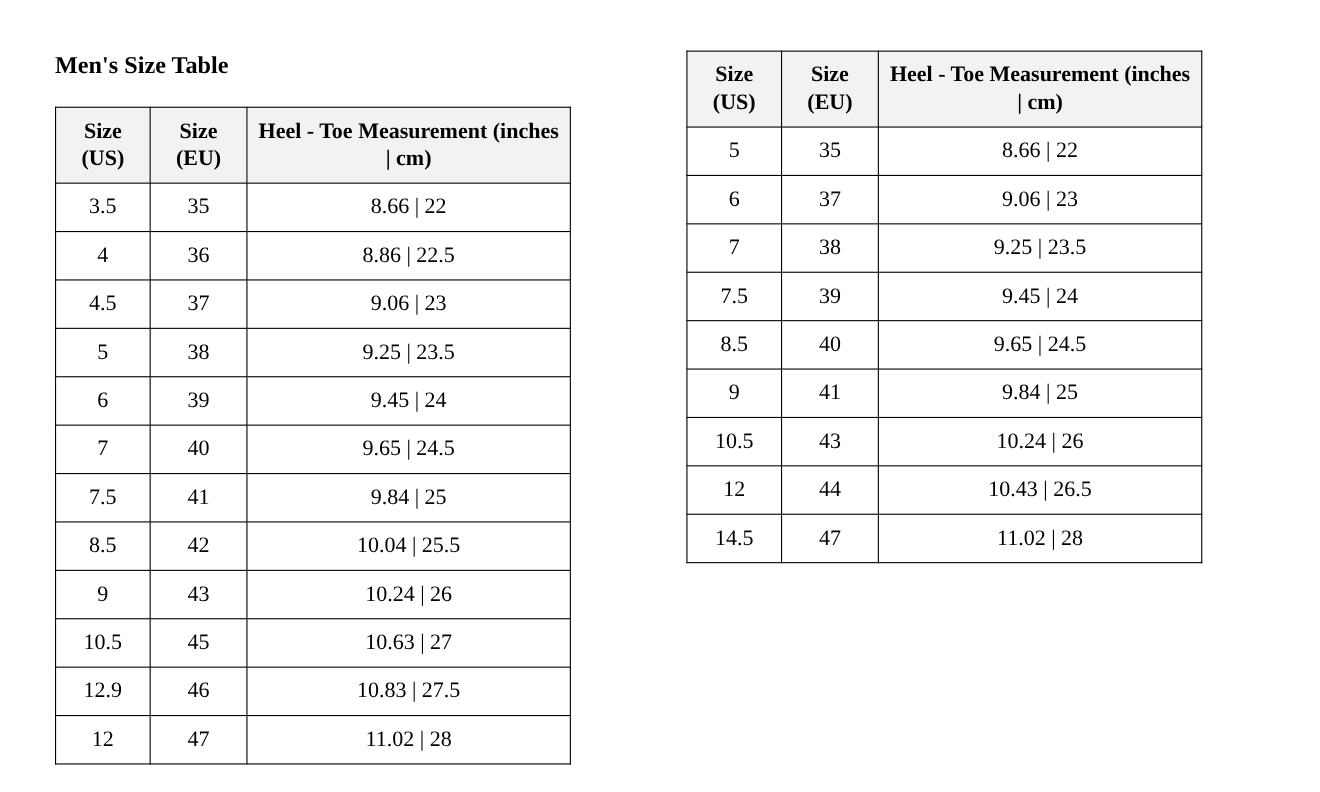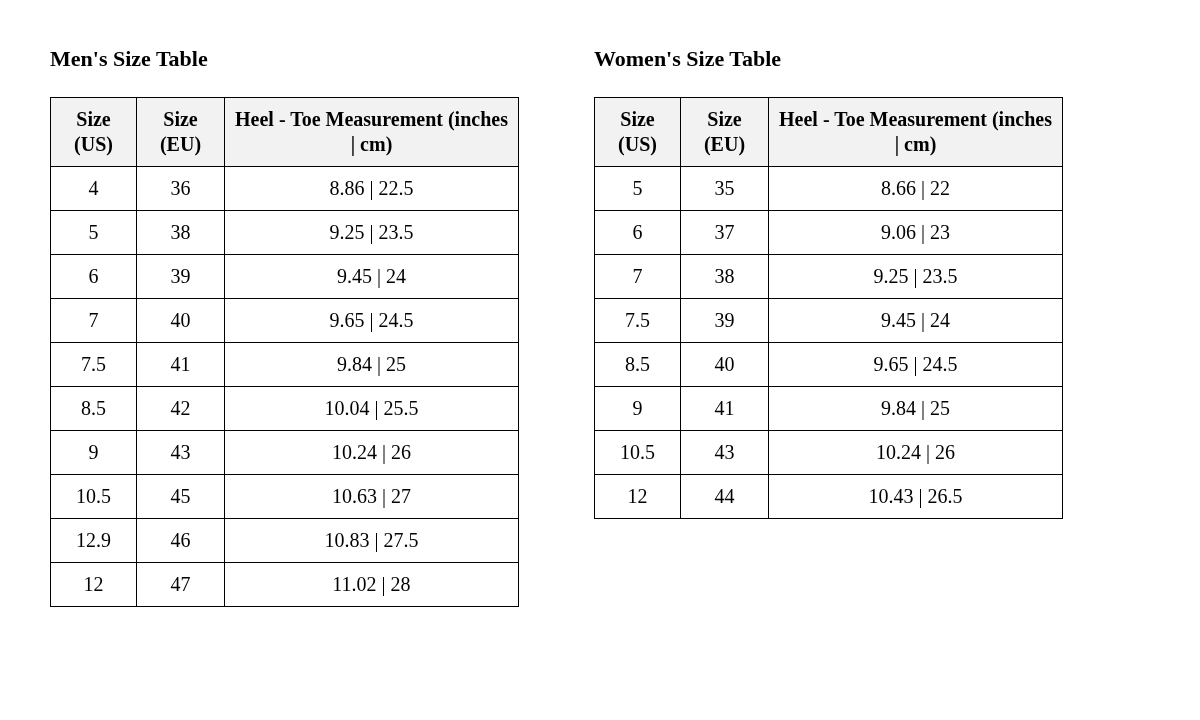--- a/index.html
+++ b/index.html
@@ -7,21 +7,21 @@
     padding: 0;
     background: #ffffff;
     width: 1200px;
     height: 720px;
     overflow: hidden;
     font-family: "Liberation Serif", serif;
     color: #000000;
   }
   .page {
     display: flex;
-    gap: 76px;
+    gap: 106px;
     padding: 46px 0 0 50px;
     box-sizing: border-box;
   }
   .table-section {
     width: 468px;
     flex: 0 0 auto;
   }
   h2.table-title {
     font-size: 22px;
     font-weight: bold;
@@ -67,25 +67,35 @@
       </colgroup>
     <thead>
           <tr>
             <th>Size (US)</th>
             <th>Size (EU)</th>
             <th>Heel - Toe Measurement (inches | cm)</th>
           </tr>
         </thead>
         <tbody>
           <tr>
+            <td>3.5</td>
+            <td>35</td>
+            <td>8.66 | 22</td>
+          </tr>
+          <tr>
             <td>4</td>
             <td>36</td>
             <td>8.86 | 22.5</td>
           </tr>
           <tr>
+            <td>4.5</td>
+            <td>37</td>
+            <td>9.06 | 23</td>
+          </tr>
+          <tr>
             <td>5</td>
             <td>38</td>
             <td>9.25 | 23.5</td>
           </tr>
           <tr>
             <td>6</td>
             <td>39</td>
             <td>9.45 | 24</td>
           </tr>
           <tr>
@@ -121,21 +131,20 @@
           <tr>
             <td>12</td>
             <td>47</td>
             <td>11.02 | 28</td>
           </tr>
         </tbody>
       </table>
   </section>
 
   <section class="table-section">
-    <h2 class="table-title">Women's Size Table</h2>
     <table class="size-table">
       <colgroup>
         <col class="col-us">
         <col class="col-eu">
         <col class="col-measure">
       </colgroup>
     <thead>
           <tr>
             <th>Size (US)</th>
             <th>Size (EU)</th>
@@ -176,17 +185,22 @@
           <tr>
             <td>10.5</td>
             <td>43</td>
             <td>10.24 | 26</td>
           </tr>
           <tr>
             <td>12</td>
             <td>44</td>
             <td>10.43 | 26.5</td>
           </tr>
+          <tr>
+            <td>14.5</td>
+            <td>47</td>
+            <td>11.02 | 28</td>
+          </tr>
         </tbody>
       </table>
   </section>
 
 </div>
 
 </body></html>

